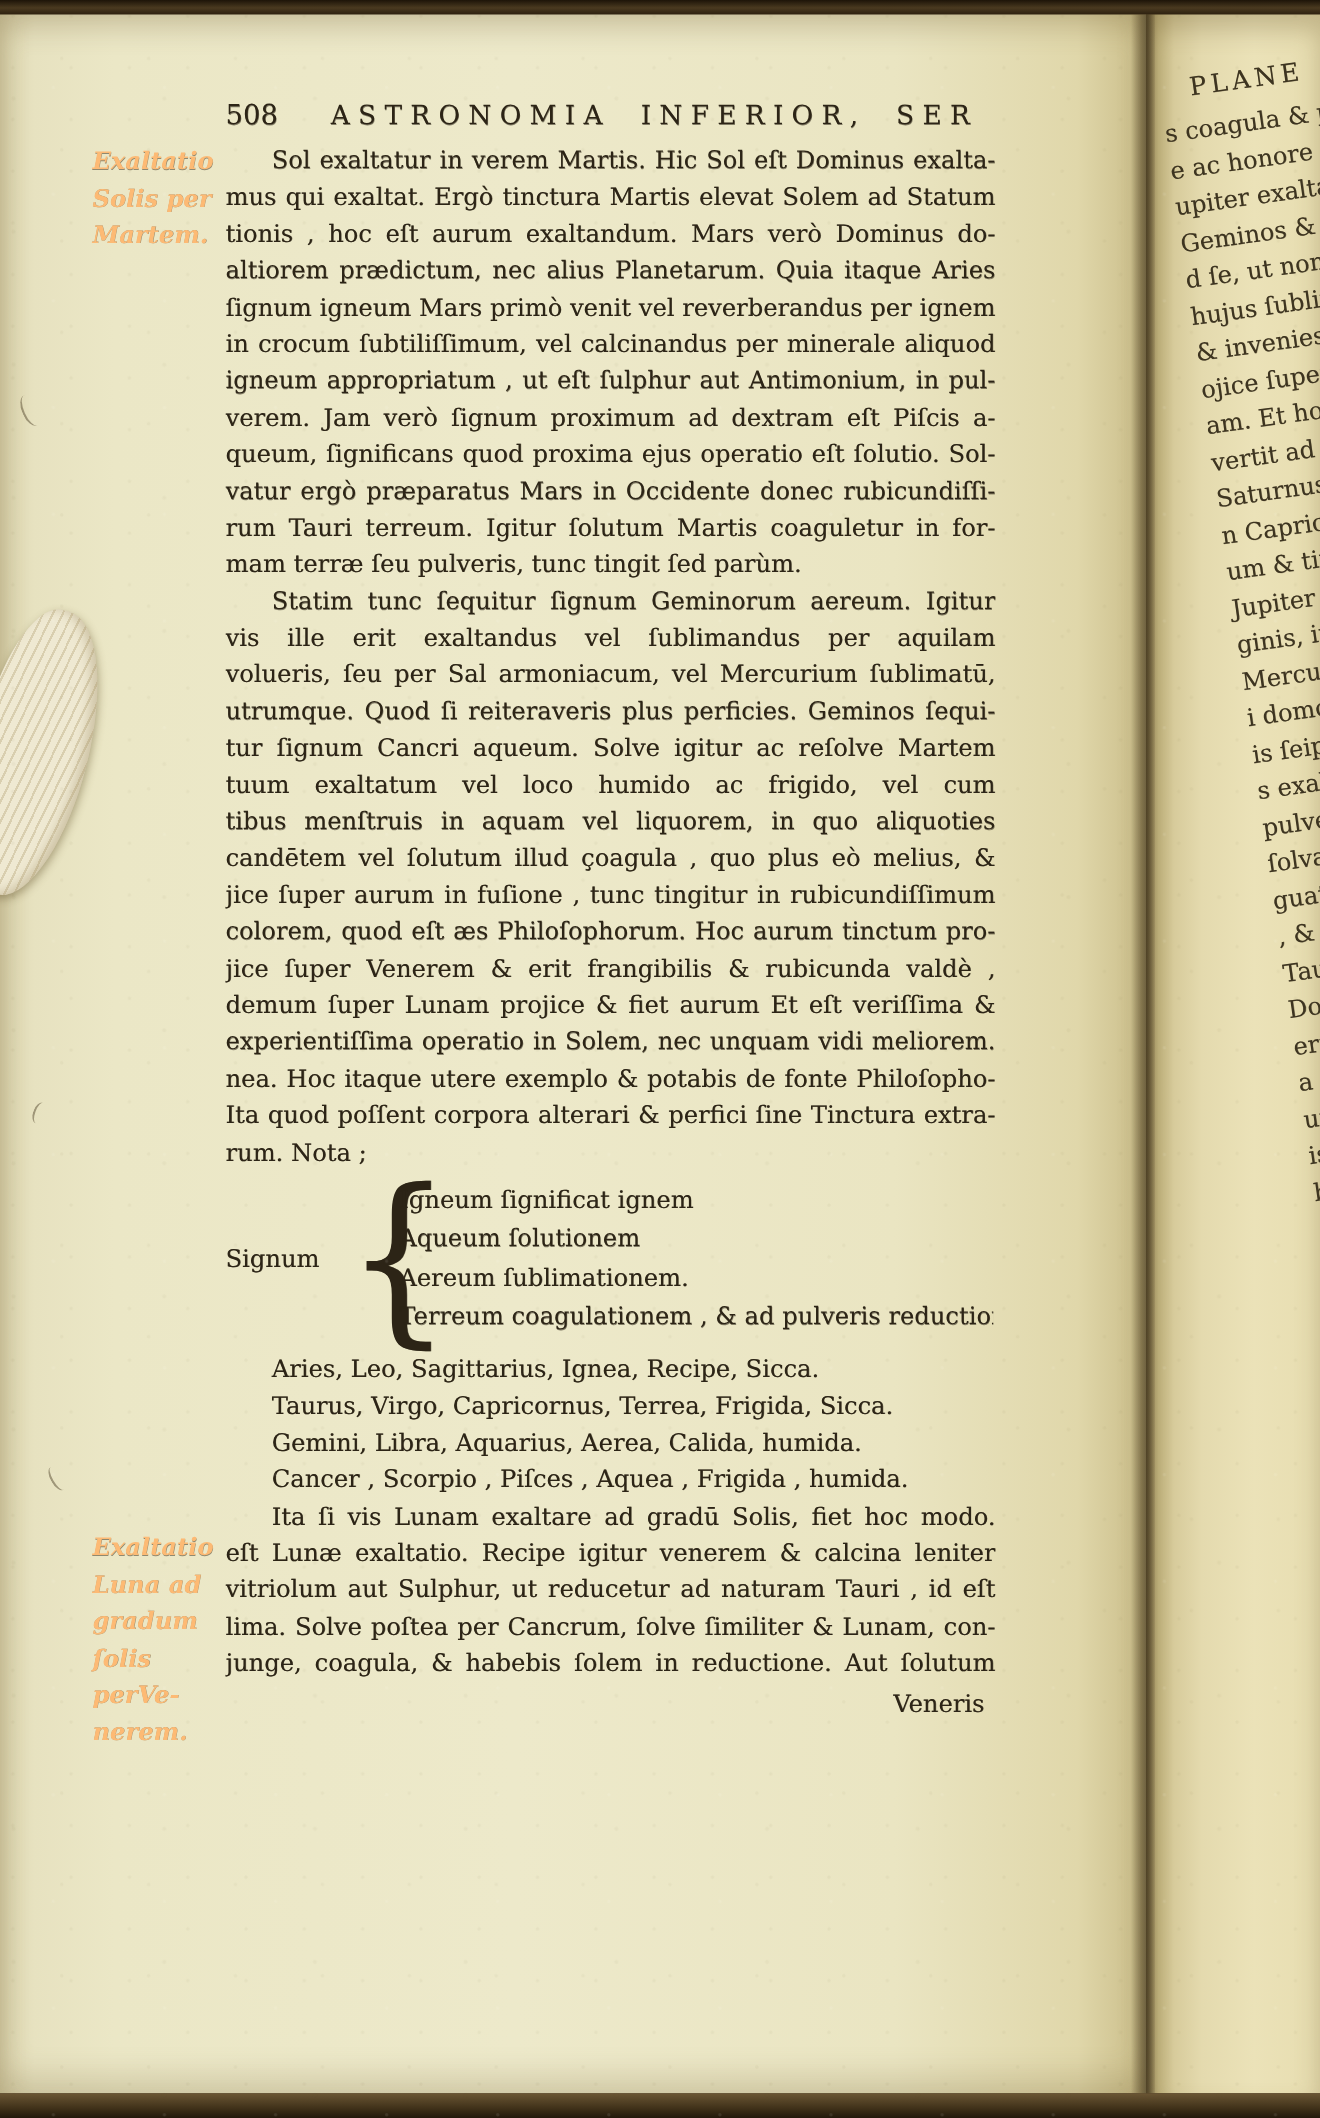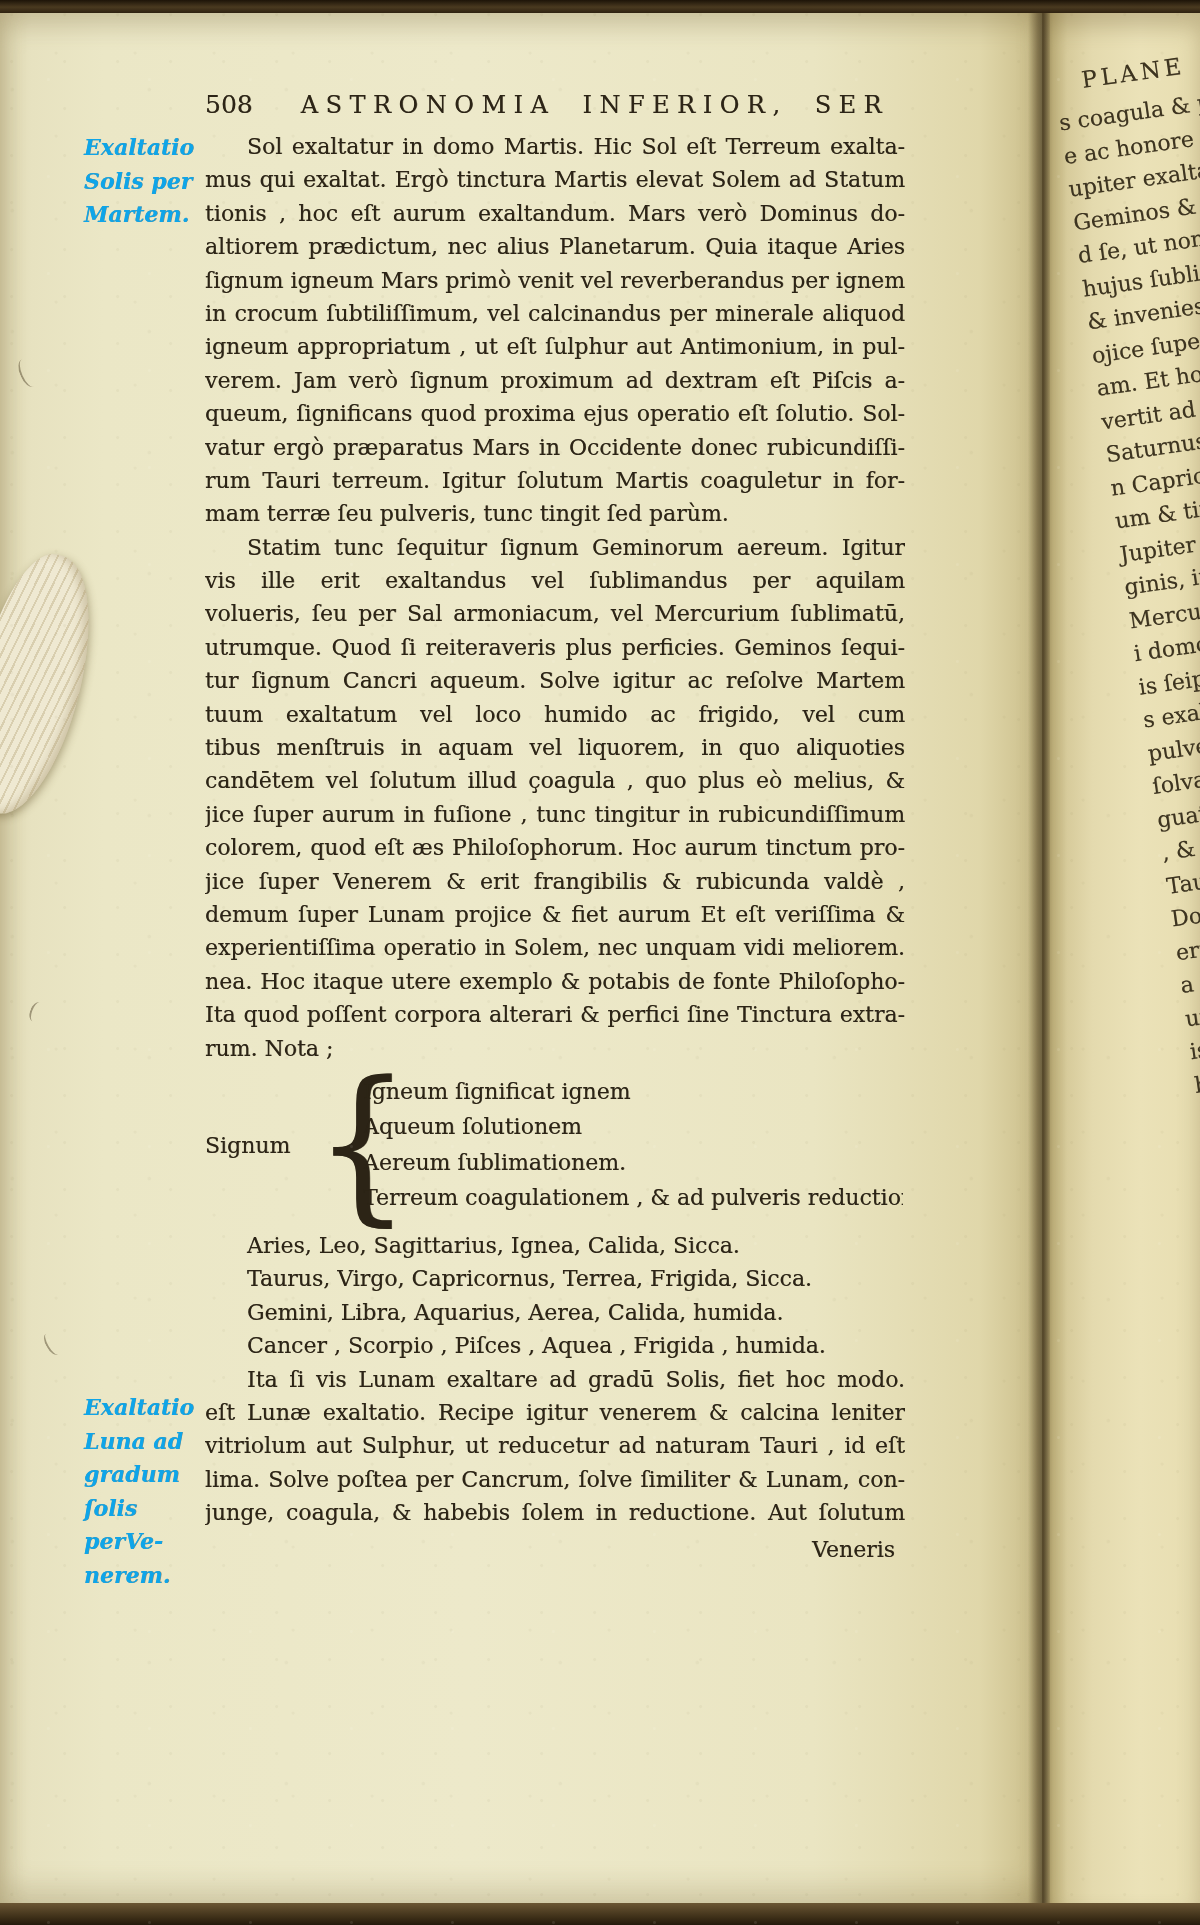--- a/index.html
+++ b/index.html
@@ -47,21 +47,21 @@
   .mark2{left:46px;top:1332px;width:10px;height:24px;transform:rotate(-30deg);}
   .mark3{left:30px;top:1002px;width:10px;height:20px;transform:rotate(20deg);}
 
   
   .ink{color:#2c2416;text-shadow:.35px .2px 0 rgba(44,36,22,.55);}
   .header-row{position:absolute;left:205px;top:90px;width:705px;white-space:nowrap;}
   .pagenum{font-size:25px;}
   .running-title{font-size:24px;letter-spacing:7.5px;word-spacing:12px;margin-left:48px;}
 
   .margin-note{position:absolute;left:84px;width:118px;font-size:22px;font-style:italic;
-    font-weight:bold;line-height:33.5px;color:#0ea5e9;text-shadow:.3px .2px 0 rgba(53,43,26,.5);}
+    font-weight:bold;line-height:33.5px;color:#fdba74;text-shadow:.3px .2px 0 rgba(53,43,26,.5);}
   .mn1{top:131px;} .mn2{top:1391px;}
 
   .main-block{position:absolute;left:205px;top:130px;width:700px;font-size:22px;line-height:33.4px;}
   .l{height:33.4px;overflow:hidden;text-align:justify;text-align-last:justify;}
   .l.end{text-align-last:left;}
   .l.in{text-indent:42px;}
 
   .brace-section{position:relative;height:148px;margin-top:10px;}
   .brace-label{position:absolute;left:0;top:54px;}
   .brace-char{position:absolute;left:104px;top:-12px;font-size:168px;line-height:160px;
@@ -143,21 +143,21 @@
   <div class="margin-note mn2">
       <div class="mnl">Exaltatio</div>
       <div class="mnl">Luna ad</div>
       <div class="mnl">gradum</div>
       <div class="mnl">ſolis perVe-</div>
       <div class="mnl">nerem.</div>
     </div>
 
   <div class="main-block ink">
     <div>
-        <div class="l in">Sol exaltatur in domo Martis.  Hic Sol eſt Terreum exalta-</div>
+        <div class="l in">Sol exaltatur in verem Martis.  Hic Sol eſt Dominus exalta-</div>
         <div class="l">mus qui exaltat.  Ergò tinctura Martis elevat Solem ad Statum</div>
         <div class="l">tionis , hoc eſt aurum exaltandum.   Mars verò Dominus do-</div>
         <div class="l">altiorem prædictum, nec alius Planetarum. Quia itaque Aries eſt</div>
         <div class="l">ſignum igneum Mars primò venit vel reverberandus per ignem</div>
         <div class="l">in crocum ſubtiliſſimum, vel calcinandus per minerale aliquod</div>
         <div class="l">igneum appropriatum , ut eſt ſulphur aut Antimonium, in pul-</div>
         <div class="l">verem.  Jam verò ſignum proximum ad dextram eſt Piſcis a-</div>
         <div class="l">queum, ſignificans quod proxima ejus operatio eſt ſolutio.  Sol-</div>
         <div class="l">vatur ergò præparatus Mars in Occidente donec rubicundiſſi-</div>
         <div class="l">rum Tauri terreum.   Igitur ſolutum Martis coaguletur in for-</div>
@@ -185,21 +185,21 @@
       <span class="brace-char">{</span>
       <div class="brace-items">
           <div class="brace-line">Igneum ſignificat ignem</div>
           <div class="brace-line">Aqueum ſolutionem</div>
           <div class="brace-line">Aereum ſublimationem.</div>
           <div class="brace-line">Terreum coagulationem , &amp; ad pulveris reductionē.</div>
         </div>
     </div>
 
     <div class="bottom-lines">
-        <div class="l in end">Aries, Leo, Sagittarius, Ignea,  Calida,  Sicca.</div>
+        <div class="l in end">Aries, Leo, Sagittarius, Ignea,  Recipe,  Sicca.</div>
         <div class="l in end">Taurus, Virgo, Capricornus, Terrea, Frigida, Sicca.</div>
         <div class="l in end">Gemini, Libra, Aquarius, Aerea,  Calida,  humida.</div>
         <div class="l in end">Cancer , Scorpio , Piſces , Aquea , Frigida , humida.</div>
         <div class="l in">Ita ſi vis Lunam exaltare ad gradū Solis, fiet hoc modo. Venus</div>
         <div class="l">eſt Lunæ exaltatio.  Recipe igitur venerem &amp; calcina leniter per</div>
         <div class="l">vitriolum aut Sulphur, ut reducetur ad naturam Tauri , id eſt in</div>
         <div class="l">lima.  Solve poſtea per Cancrum, ſolve ſimiliter &amp; Lunam, con-</div>
         <div class="l">junge, coagula, &amp; habebis ſolem in reductione.   Aut ſolutum</div>
       </div>
 

